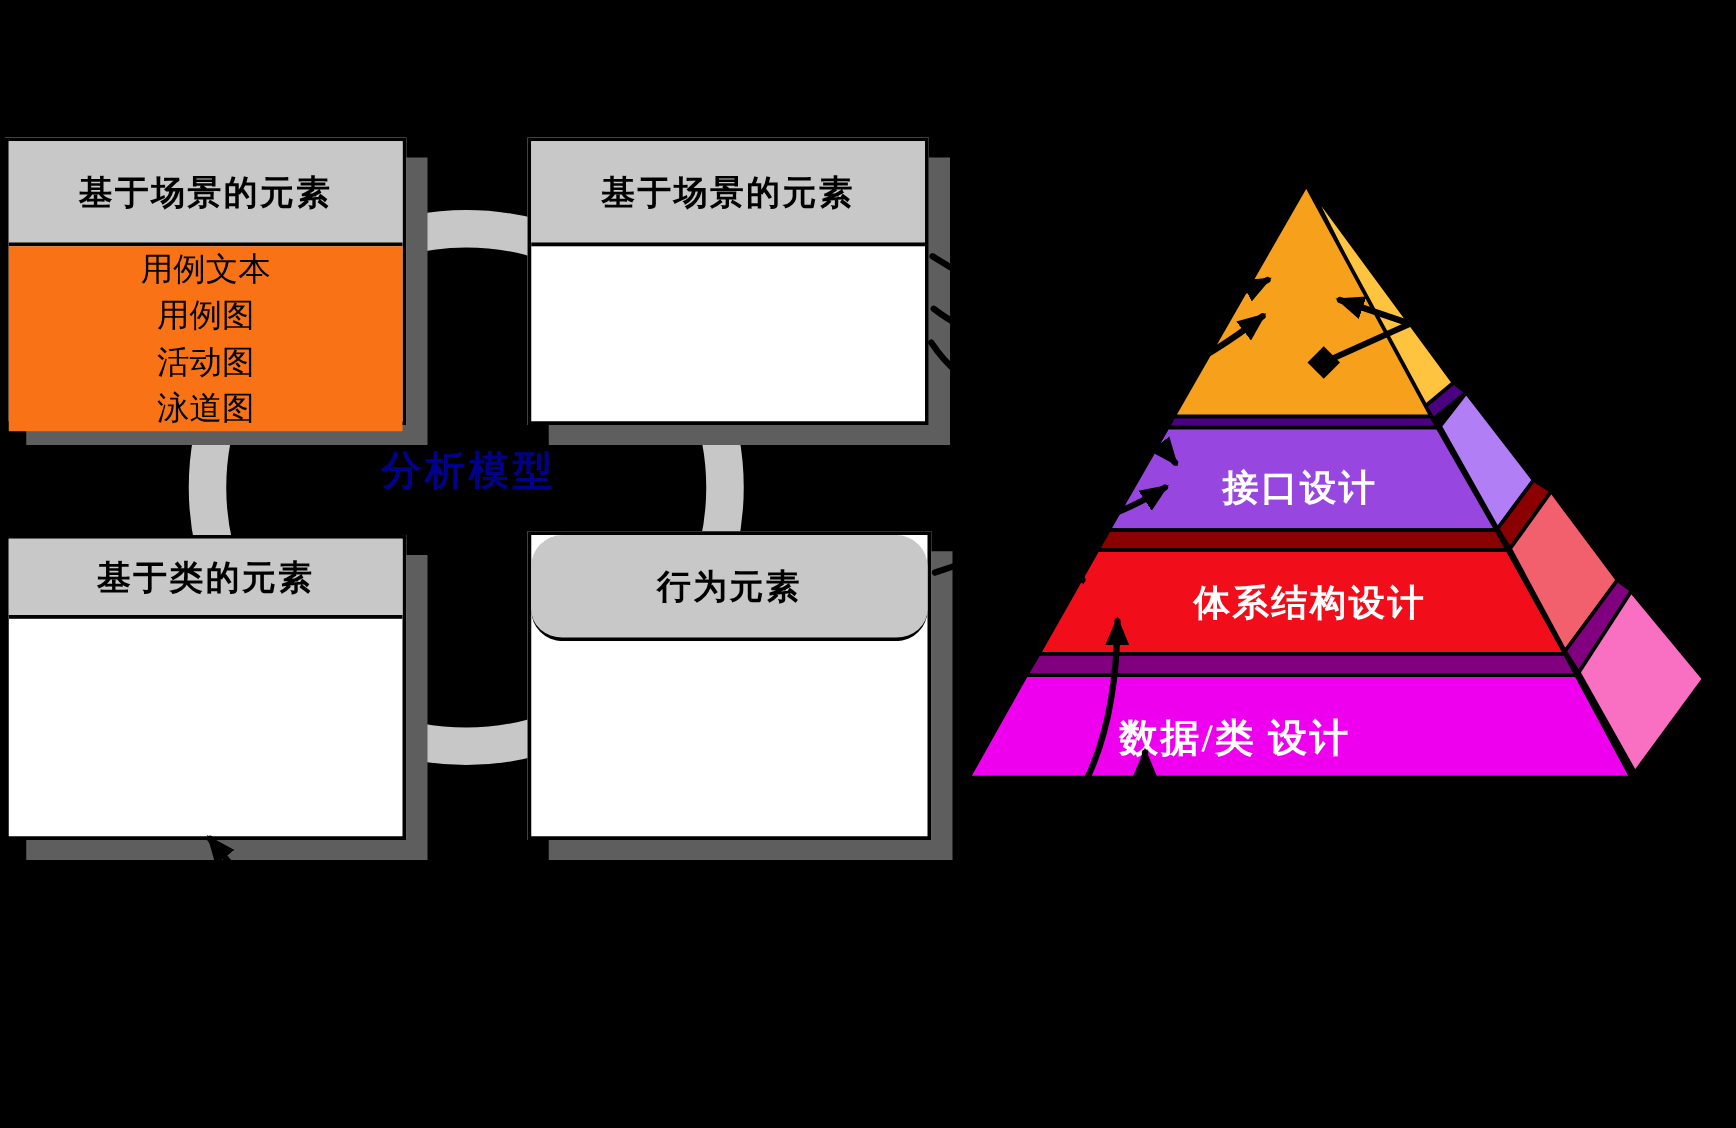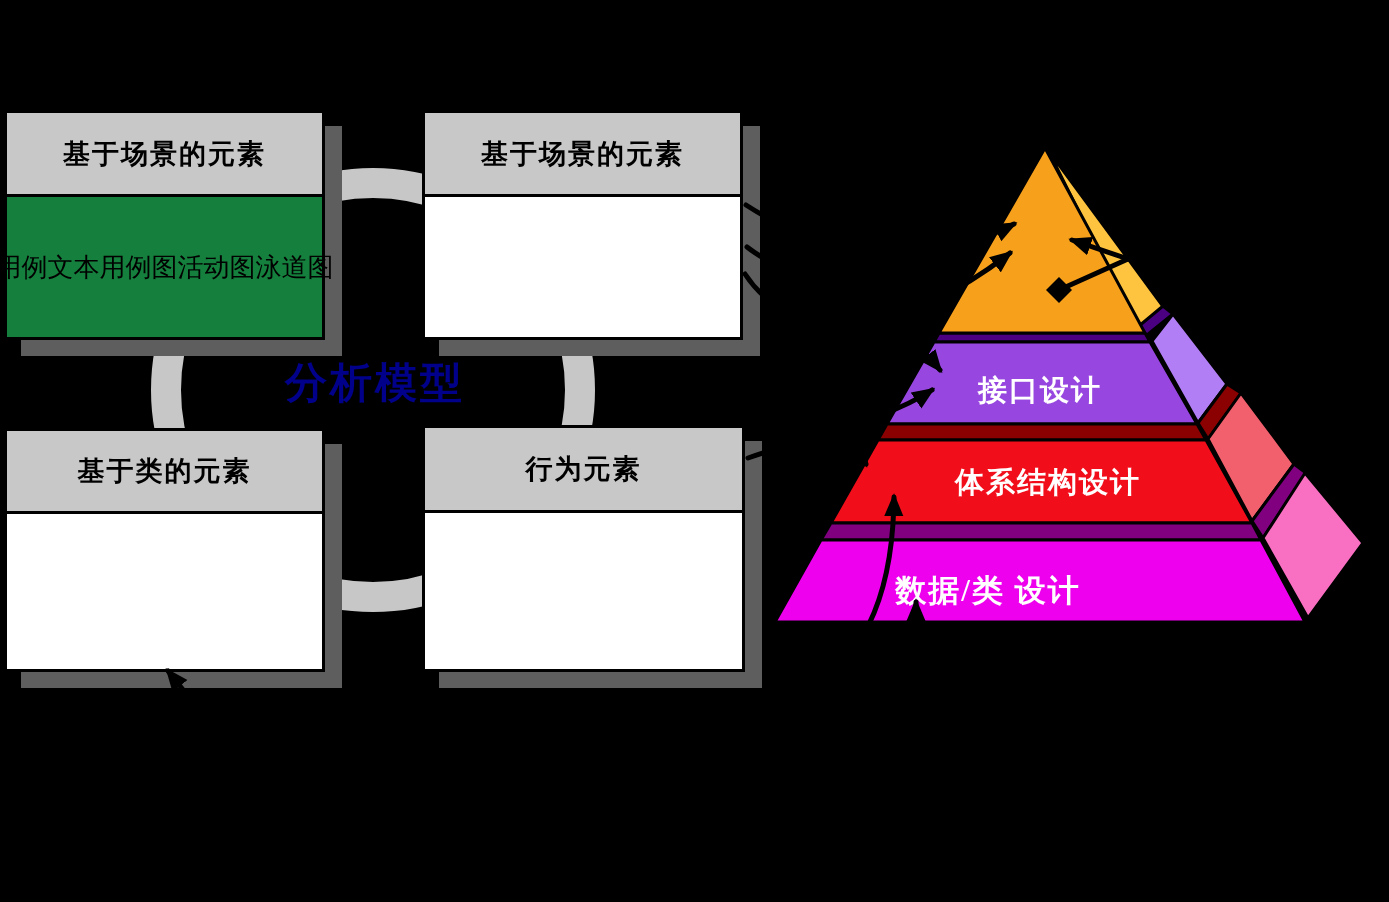--- a/index.html
+++ b/index.html
@@ -6,25 +6,25 @@
   #canvas{position:relative;width:1389px;height:902px;background:#000;overflow:hidden;
           font-family:"Liberation Serif","DejaVu Serif",serif;}
   #ring-svg,#fg-svg{position:absolute;left:0;top:0;pointer-events:none;}
   #ring-svg{z-index:0;}
   #fg-svg{z-index:3;}
   .ebox{position:absolute;z-index:2;box-sizing:border-box;border:3px solid #000;
         background:#fff;box-shadow:17px 16px 0 #5E5E5E;display:flex;flex-direction:column;}
   .ebox .hd{flex:0 0 auto;box-sizing:border-box;border-bottom:3px solid #000;background:#C8C8C8;
         display:flex;align-items:center;justify-content:center;
         font-weight:bold;font-size:27px;color:#000;letter-spacing:2px;}
-  .ebox .bd{flex:1 1 auto;display:flex;flex-direction:row;align-items:center;justify-content:center;
-        font-size:26px;color:#000;background:#15803d;}
+  .ebox .bd{flex:1 1 auto;display:flex;flex-direction:column;align-items:center;justify-content:center;
+        font-size:26px;color:#000;background:#f97316;}
   .ebox .bd div{line-height:37px;white-space:nowrap;}
   #center-label{position:absolute;z-index:2;left:240px;top:355px;width:270px;text-align:center;
-        font-size:42px;font-weight:bold;color:#00008B;letter-spacing:3px;}
+        font-size:32px;font-weight:bold;color:#00008B;letter-spacing:3px;}
   .pyr-label{font-weight:bold;letter-spacing:2px;}
 </style>
 </head>
 <body>
 
 <div id="canvas">
 
   <svg id="ring-svg" width="1389" height="902" viewBox="0 0 1389 902">
     <circle cx="373" cy="390" r="207" fill="none" stroke="#C7C7C7" stroke-width="30"></circle>
   </svg>
@@ -37,25 +37,25 @@
       <div>活动图</div>
       <div>泳道图</div>
     </div>
   </div>
 
   <div class="ebox" style="left:422px;top:110px;width:321px;height:230px;">
     <div class="hd" style="height:84px;">基于场景的元素</div>
   </div>
 
   <div class="ebox" style="left:4px;top:428px;width:321px;height:244px;">
-    <div class="hd" style="height:83px;">基于类的元素</div>
+    <div class="hd" style="height:64px;">基于类的元素</div>
   </div>
 
   <div class="ebox" style="left:422px;top:425px;width:323px;height:247px;">
-    <div class="hd" style="height:85px;">行为元素</div>
+    <div class="hd" style="height:85px;border-radius:25px;">行为元素</div>
   </div>
 
   <div id="center-label">分析模型</div>
 
   <svg id="fg-svg" width="1389" height="902" viewBox="0 0 1389 902">
     <defs>
       <marker id="ah" viewBox="0 0 12 10" refX="10" refY="5" markerWidth="4.6" markerHeight="4" orient="auto">
         <path d="M0,0 L12,5 L0,10 Z" fill="#000"></path>
       </marker>
     </defs>

